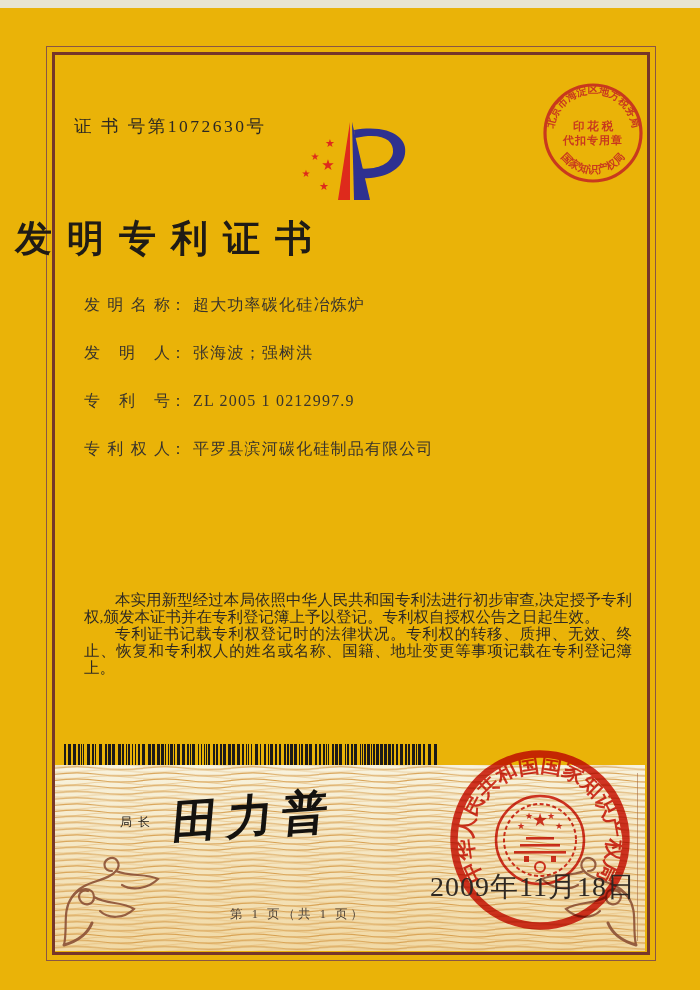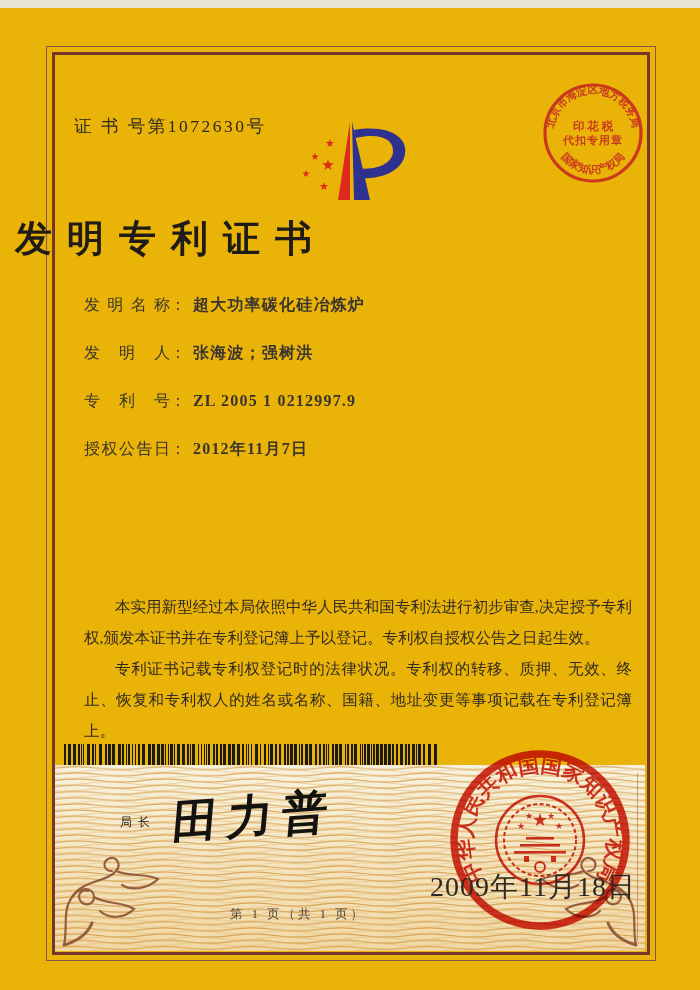--- a/index.html
+++ b/index.html
@@ -26,24 +26,24 @@
     position:absolute;left:0;top:206px;width:700px;text-align:left;
     font-size:37px;font-weight:bold;letter-spacing:15px;text-indent:15px;color:#1f1b16;
   }
   .fields{position:absolute;left:84px;top:287px;width:545px;}
   .frow{height:20px;margin-bottom:28px;font-size:16px;color:#39342d;white-space:nowrap;}
   .flabel{
     display:inline-block;width:86px;vertical-align:bottom;
     text-align:justify;text-align-last:justify;font-family:Liberation Serif, serif;
   }
   .fcolon{display:inline-block;}
-  .fvalue{margin-left:7px;letter-spacing:1.2px;font-weight:bold;}
+  .fvalue{margin-left:7px;letter-spacing:1.2px;}
   .body-text{position:absolute;left:84px;top:583px;width:548px;}
   .body-text p{
-    margin:0;font-size:15.5px;line-height:31px;text-align:justify;
+    margin:0;font-size:15.5px;line-height:17px;text-align:justify;
     text-indent:2em;color:#2f2a24;
   }
   .barcode{position:absolute;left:64px;top:736px;width:378px;height:21px;}
   .panel{position:absolute;left:55px;top:757px;width:590px;height:186px;}
   .panel svg.waves{position:absolute;left:0;top:0;width:100%;height:100%;}
   .panel .edge-line{position:absolute;right:7px;top:8px;bottom:10px;width:1px;background:#9a6242;opacity:.55;}
   .flourish{position:absolute;bottom:2px;width:104px;height:100px;opacity:.9;}
   .flourish.left{left:3px;}
   .flourish.right{right:3px;transform:scaleX(-1);}
   .director{
@@ -108,21 +108,21 @@
     <div class="frow">
       <span class="flabel">发明名称</span><span class="fcolon">：</span><span class="fvalue">超大功率碳化硅冶炼炉</span>
     </div>
     <div class="frow">
       <span class="flabel">发明人</span><span class="fcolon">：</span><span class="fvalue">张海波；强树洪</span>
     </div>
     <div class="frow">
       <span class="flabel">专利号</span><span class="fcolon">：</span><span class="fvalue">ZL 2005 1 0212997.9</span>
     </div>
     <div class="frow">
-      <span class="flabel">授权公告日</span><span class="fcolon">：</span><span class="fvalue">2012年11月7日</span>
+      <span class="flabel">专利权人</span><span class="fcolon">：</span><span class="fvalue">平罗县滨河碳化硅制品有限公司</span>
     </div>
   </div>
 
   <div class="body-text">
     <p>本实用新型经过本局依照中华人民共和国专利法进行初步审查,决定授予专利权,颁发本证书并在专利登记簿上予以登记。专利权自授权公告之日起生效。</p>
     <p>专利证书记载专利权登记时的法律状况。专利权的转移、质押、无效、终止、恢复和专利权人的姓名或名称、国籍、地址变更等事项记载在专利登记簿上。</p>
   </div>
 
   <div class="barcode">
     <svg width="378" height="21">

